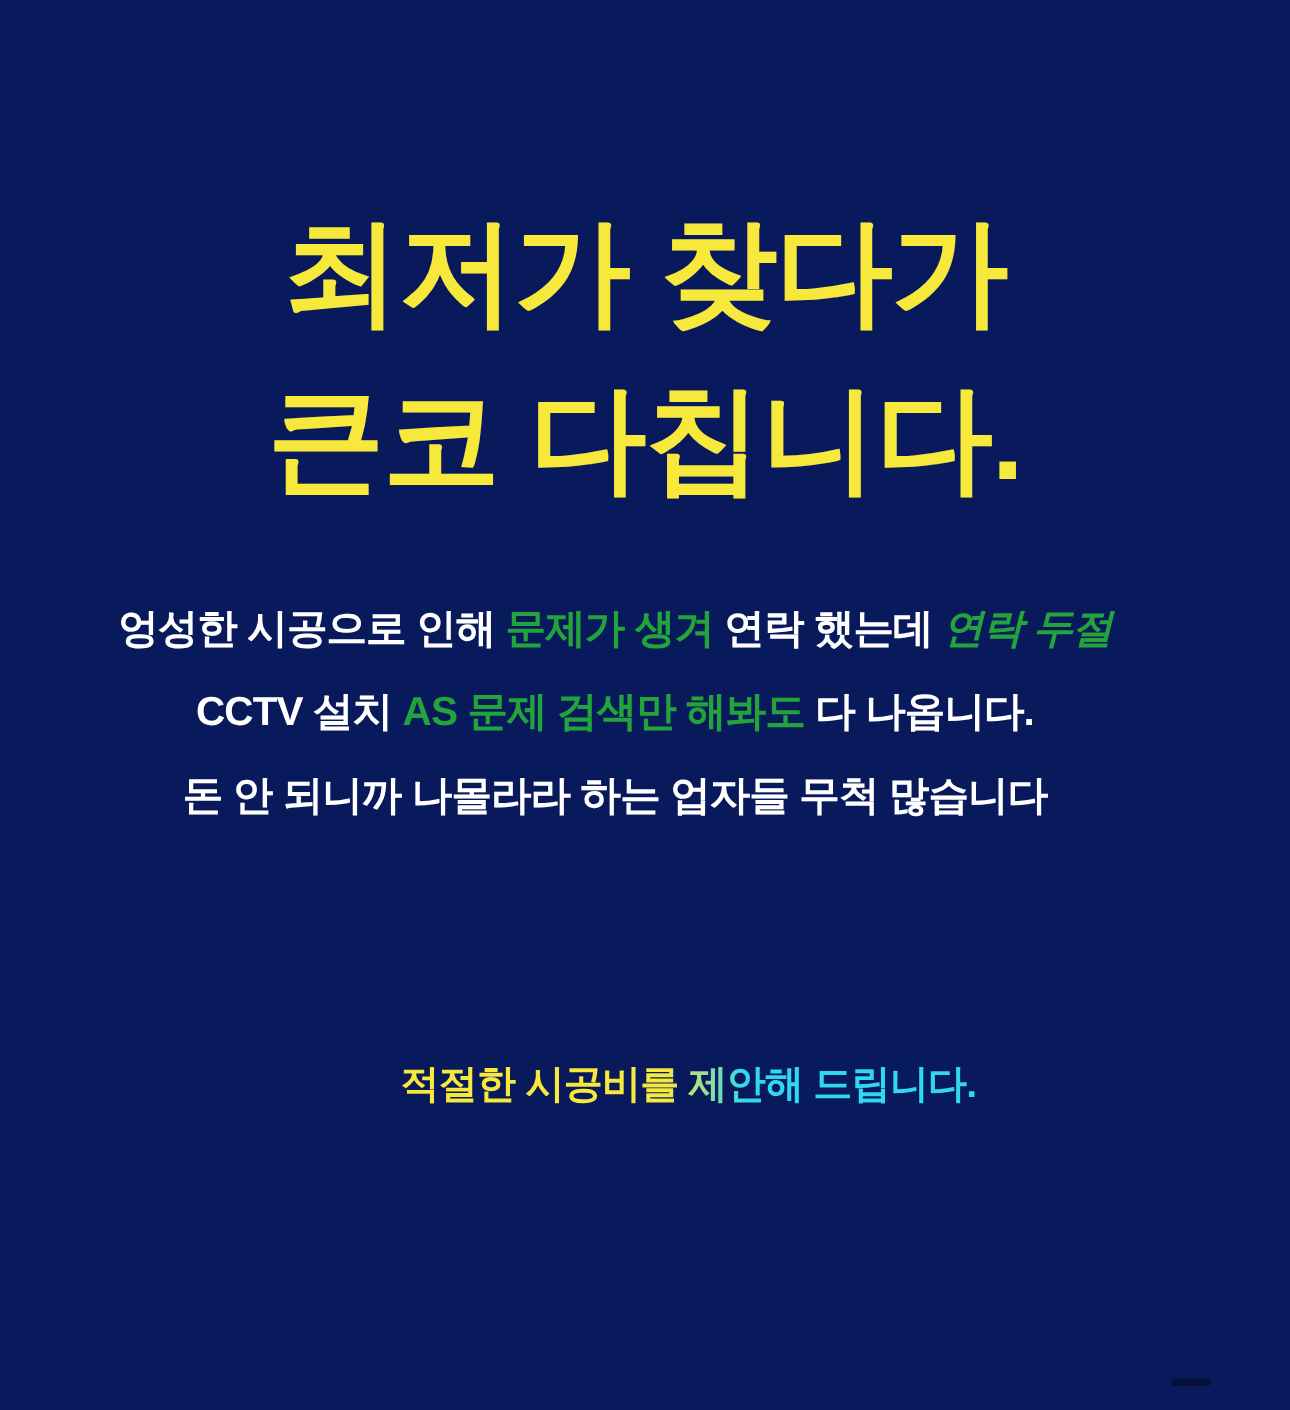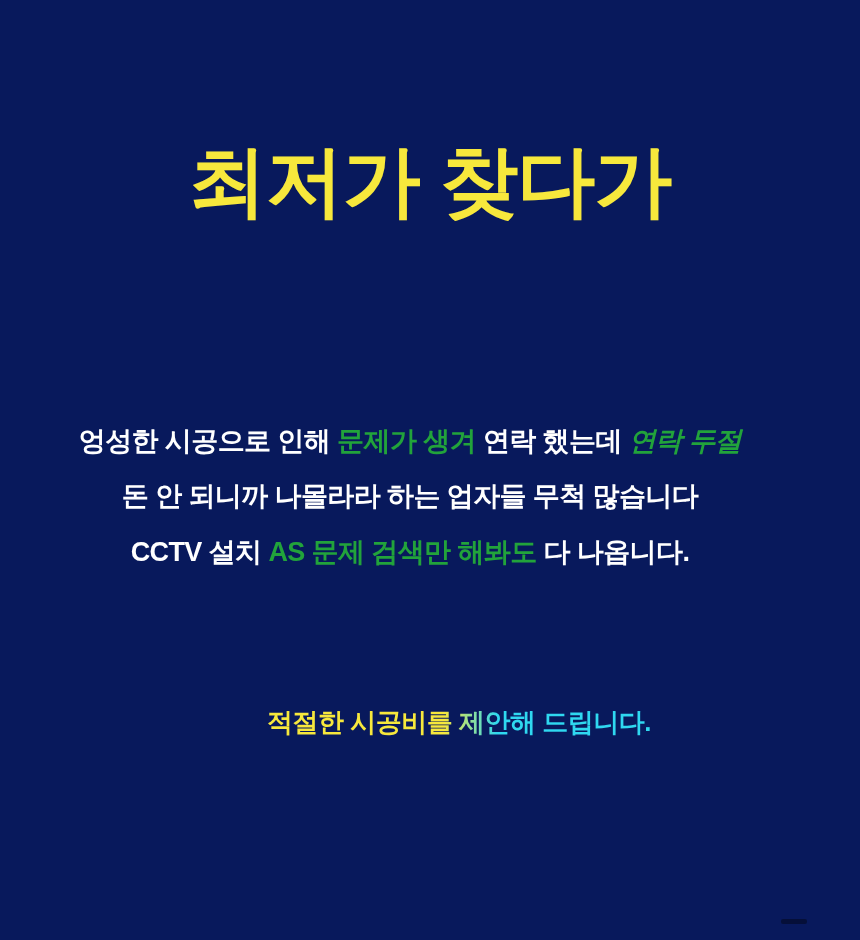--- a/index.html
+++ b/index.html
@@ -40,21 +40,21 @@
     font-size: 78px;
     font-weight: 700;
     line-height: 1.42;
     letter-spacing: -1px;
     white-space: nowrap;
   }
 
   
   .body-block {
     position: absolute;
-    top: 414px;
+    top: 392px;
     left: 0;
     width: 820px;
     text-align: center;
   }
 
   .body-line {
     display: block;
     color: #FFFFFF;
     font-size: 27px;
     font-weight: 700;
@@ -128,34 +128,35 @@
     opacity: 0.85;
   }
 </style>
 </head>
 <body>
 
 <div class="banner">
 
   <div class="headline">
     <span class="headline-line">최저가 찾다가</span>
+    <span class="headline-line">큰코 다칩니다.</span>
   </div>
 
   <div class="body-block">
 
     <span class="body-line">
       <span>엉성한 시공으로 인해 </span><span class="hl-green">문제가 생겨</span><span> 연락 했는데 </span><span class="hl-green-italic">연락 두절</span>
     </span>
 
     <span class="body-line">
-      <span>돈 안 되니까 나몰라라 하는 업자들 무척 많습니다</span>
+      <span>CCTV 설치 </span><span class="hl-green">AS 문제 검색만 해봐도</span><span> 다 나옵니다.</span>
     </span>
 
     <span class="body-line">
-      <span>CCTV 설치 </span><span class="hl-green">AS 문제 검색만 해봐도</span><span> 다 나옵니다.</span>
+      <span>돈 안 되니까 나몰라라 하는 업자들 무척 많습니다</span>
     </span>
 
   </div>
 
   <div class="closing-block">
 
     <span class="closing-line gradient">적절한 시공비를 제안해 드립니다.</span>
 
 
   </div>

